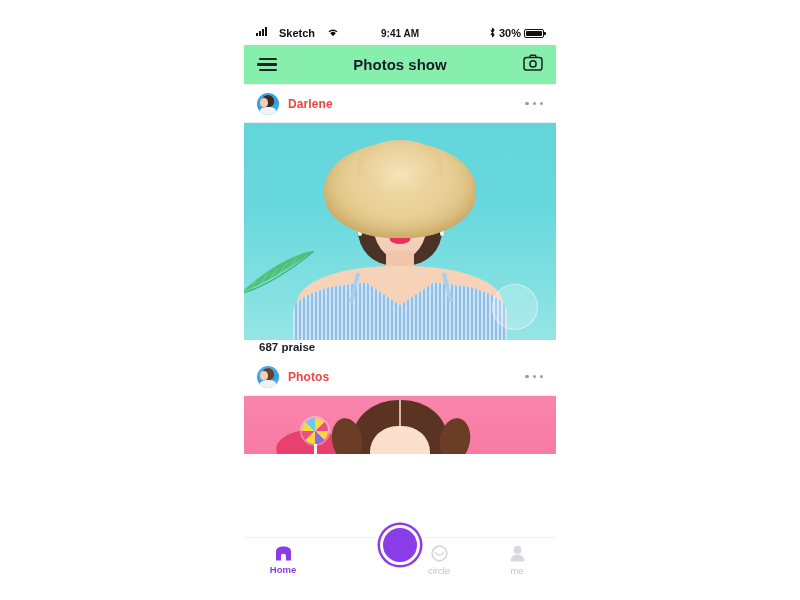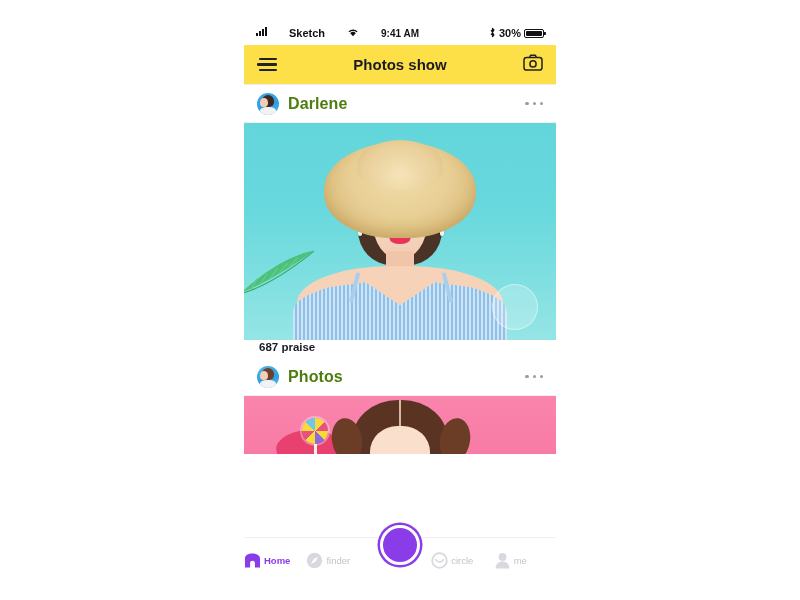--- a/index.html
+++ b/index.html
@@ -20,21 +20,21 @@
   }
 
   
   .statusbar {
     height:24px;
     display:flex; align-items:center;
     padding:0 12px;
     font-size:11px; font-weight:bold; color:#111;
     position:relative;
   }
-  .sb-left { display:flex; align-items:flex-start; gap:22px; }
+  .sb-left { display:flex; align-items:flex-start; gap:12px; }
   .sb-center {
     position:absolute; left:0; right:0; text-align:center;
     font-size:10px; font-weight:bold; color:#111;
     pointer-events:none;
   }
   .sb-right {
     margin-left:auto; display:flex; align-items:center; gap:3px;
     position:relative; z-index:2;
   }
   .bars { display:flex; align-items:flex-end; gap:1px; height:9px; }
@@ -53,21 +53,21 @@
   .batt::after{
     content:""; position:absolute; right:-3px; top:2.5px;
     width:2px; height:3px; background:#111; border-radius:0 1px 1px 0;
   }
   .batt i { display:block; height:100%; width:100%; background:#111; border-radius:1px; }
 
   
   .navbar {
     height:40px; display:flex; align-items:center;
     padding:0 13px; border-bottom:1px solid #ececf1;
-    position:relative; background:#fde047;
+    position:relative; background:#86efac;
   }
   .hamburger { width:22px; cursor:pointer; }
   .hamburger span { display:block; height:2.2px; background:#222; border-radius:1px; margin:3.5px 0; }
   .hamburger span:nth-child(1){ width:18px; margin-left:2px; }
   .hamburger span:nth-child(2){ width:20px; margin-left:0px; }
   .hamburger span:nth-child(3){ width:18px; margin-left:2px; }
   .nav-title {
     position:absolute; left:0; right:0; text-align:center;
     font-size:15px; font-weight:bold; color:#1b1b26; pointer-events:none;
   }
@@ -92,21 +92,21 @@
   .avatar .face {
     position:absolute; left:7px; top:5px; width:8px; height:9px;
     background:#f3ceb4; border-radius:50% 50% 45% 45%;
   }
   .avatar .body {
     position:absolute; left:3px; bottom:0; width:16px; height:8px;
     background:#f2f2f5; border-radius:45% 45% 0 0;
   }
   .avatar.b2 { background:linear-gradient(160deg,#4fb3ea 0%,#2f9fdf 60%,#6cc3f2 100%); }
   .avatar.b2 .hair { background:#6b3f2a; }
-  .post-name { font-size:16px; font-weight:bold; color:#4d7c0f; letter-spacing:.1px; }
+  .post-name { font-size:12px; font-weight:bold; color:#ef4444; letter-spacing:.1px; }
   .dots { margin-left:auto; display:flex; gap:4px; cursor:pointer; }
   .dots i { width:3.2px; height:3.2px; border-radius:50%; background:#9a9aa8; display:block; }
 
   
   .photo1 {
     height:217px; width:100%;
     background:linear-gradient(180deg,#63d6dc 0%,#67d8dd 38%,#7fdfe1 72%,#96e5e5 100%);
     position:relative; overflow:hidden;
   }
   .leaf {
@@ -227,21 +227,21 @@
     background:#e8416f; border-radius:50% 50% 0 0; transform:rotate(-8deg); }
 
   
   .tabbar {
     position:absolute; left:0; right:0; bottom:0;
     height:42px; background:#ffffff;
     display:flex; align-items:center;
     border-top:1px solid #f2eef8;
   }
   .tab {
-    flex:1; display:flex; flex-direction:row; align-items:center;
+    flex:1; display:flex; flex-direction:column; align-items:center;
     gap:3px; cursor:pointer; padding-top:4px;
   }
   .tab .lbl { font-size:9.5px; color:#c3c3cc; }
   .tab.active .lbl { color:#8a3ce8; font-weight:bold; }
   .tab.spacer { pointer-events:none; }
 
   .icon-home { width:17px; height:15px; }
   .icon-grey { width:17px; height:17px; }
 
   .fab {
@@ -381,27 +381,20 @@
 
   <div class="tabbar">
 
     <div class="tab active">
       <svg class="icon-home" viewBox="0 0 17 15">
         <path d="M1 5.4 C1 2.6 4 0.6 8.5 0.6 C13 0.6 16 2.6 16 5.4 V14.4 H10.9 V9.9 C10.9 8.6 9.8 7.7 8.5 7.7 C7.2 7.7 6.1 8.6 6.1 9.9 V14.4 H1 Z" fill="#8a3ce8"></path>
       </svg>
       <span class="lbl">Home</span>
     </div>
 
-    <div class="tab">
-      <svg class="icon-grey" viewBox="0 0 17 17">
-        <circle cx="8.5" cy="8.5" r="7.7" fill="#d8d8de"></circle>
-        <path d="M12.2 4.8 L9.6 9.6 L4.8 12.2 L7.4 7.4 Z" fill="#ffffff"></path>
-      </svg>
-      <span class="lbl">finder</span>
-    </div>
 
     <div class="tab spacer"></div>
 
     <div class="tab">
       <svg class="icon-grey" viewBox="0 0 17 17">
         <circle cx="8.5" cy="8.5" r="7.3" stroke="#d8d8de" stroke-width="1.8" fill="none"></circle>
         <path d="M4.6 7.6 A4.4 4.4 0 0 0 12.4 7.6" stroke="#d8d8de" stroke-width="1.6" fill="none" stroke-linecap="round"></path>
       </svg>
       <span class="lbl">circle</span>
     </div>

